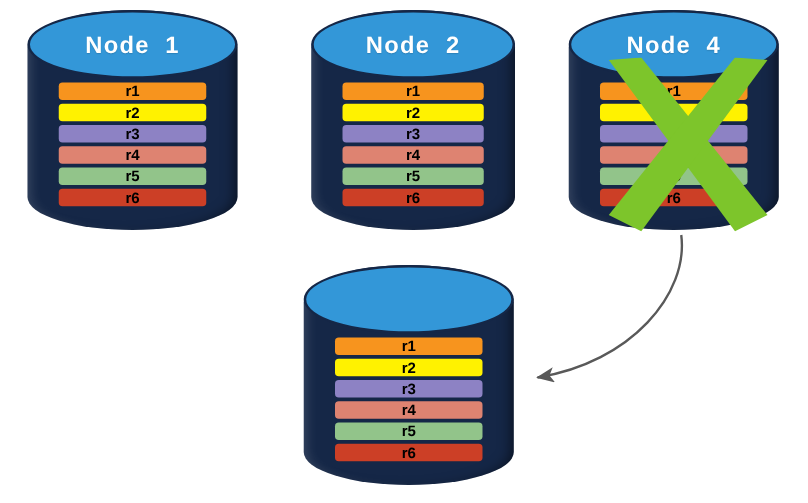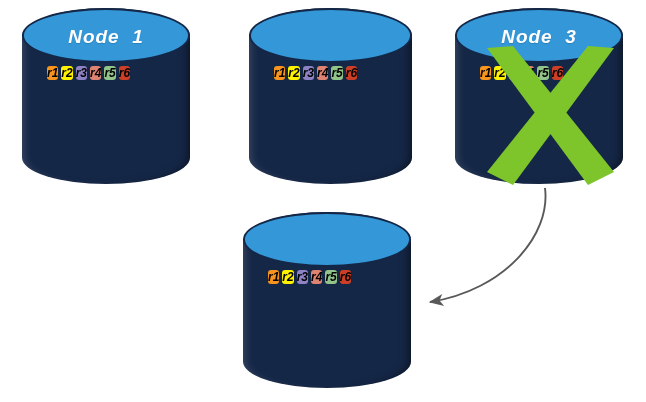--- a/index.html
+++ b/index.html
@@ -18,21 +18,20 @@
   #canvas {
     position: absolute;
     left: 0; top: 0;
     width: 646px;
     height: 402px;
   }
 
   
   .node {
     position: absolute;
-    font-style: italic;
   }
   .node-body {
     position: absolute;
     left: 0;
     top: 0;
     width: 100%;
     height: 100%;
     background: #152747;
     border-radius: 50% / 17% 17% 15% 15%;
     box-shadow: inset 7px 0 9px -5px rgba(255,255,255,0.16),
@@ -60,21 +59,21 @@
     white-space: pre;
     z-index: 3;
     text-shadow: 0 1px 1px rgba(0,0,0,0.15);
   }
   .stripes {
     position: absolute;
     left: 0;
     width: 100%;
     z-index: 2;
     display: flex;
-    flex-direction: row;
+    flex-direction: column;
   }
   .stripe {
     position: relative;
     border-radius: 3px;
     color: #000000;
     font-weight: bold;
     text-align: center;
     line-height: 1;
     display: flex;
     align-items: center;
@@ -140,34 +139,35 @@
       <div class="stripe" style="background:#8D82C4">r3</div>
       <div class="stripe" style="background:#DE8371">r4</div>
       <div class="stripe" style="background:#92C48A">r5</div>
       <div class="stripe" style="background:#CC3F26">r6</div>
     </div>
   </div>
 
   <div class="node" id="node-2">
     <div class="node-body"></div>
     <div class="node-top"></div>
+    <div class="node-title">Node  2</div>
     <div class="stripes">
       <div class="stripe" style="background:#F7941E">r1</div>
       <div class="stripe" style="background:#FFF200">r2</div>
       <div class="stripe" style="background:#8D82C4">r3</div>
       <div class="stripe" style="background:#DE8371">r4</div>
       <div class="stripe" style="background:#92C48A">r5</div>
       <div class="stripe" style="background:#CC3F26">r6</div>
     </div>
   </div>
 
   <div class="node" id="node-3">
     <div class="node-body"></div>
     <div class="node-top"></div>
-    <div class="node-title">Node  3</div>
+    <div class="node-title">Node  4</div>
     <div class="stripes">
       <div class="stripe" style="background:#F7941E">r1</div>
       <div class="stripe" style="background:#FFF200">r2</div>
       <div class="stripe" style="background:#8D82C4">r3</div>
       <div class="stripe" style="background:#DE8371">r4</div>
       <div class="stripe" style="background:#92C48A">r5</div>
       <div class="stripe" style="background:#CC3F26">r6</div>
     </div>
   </div>
 

